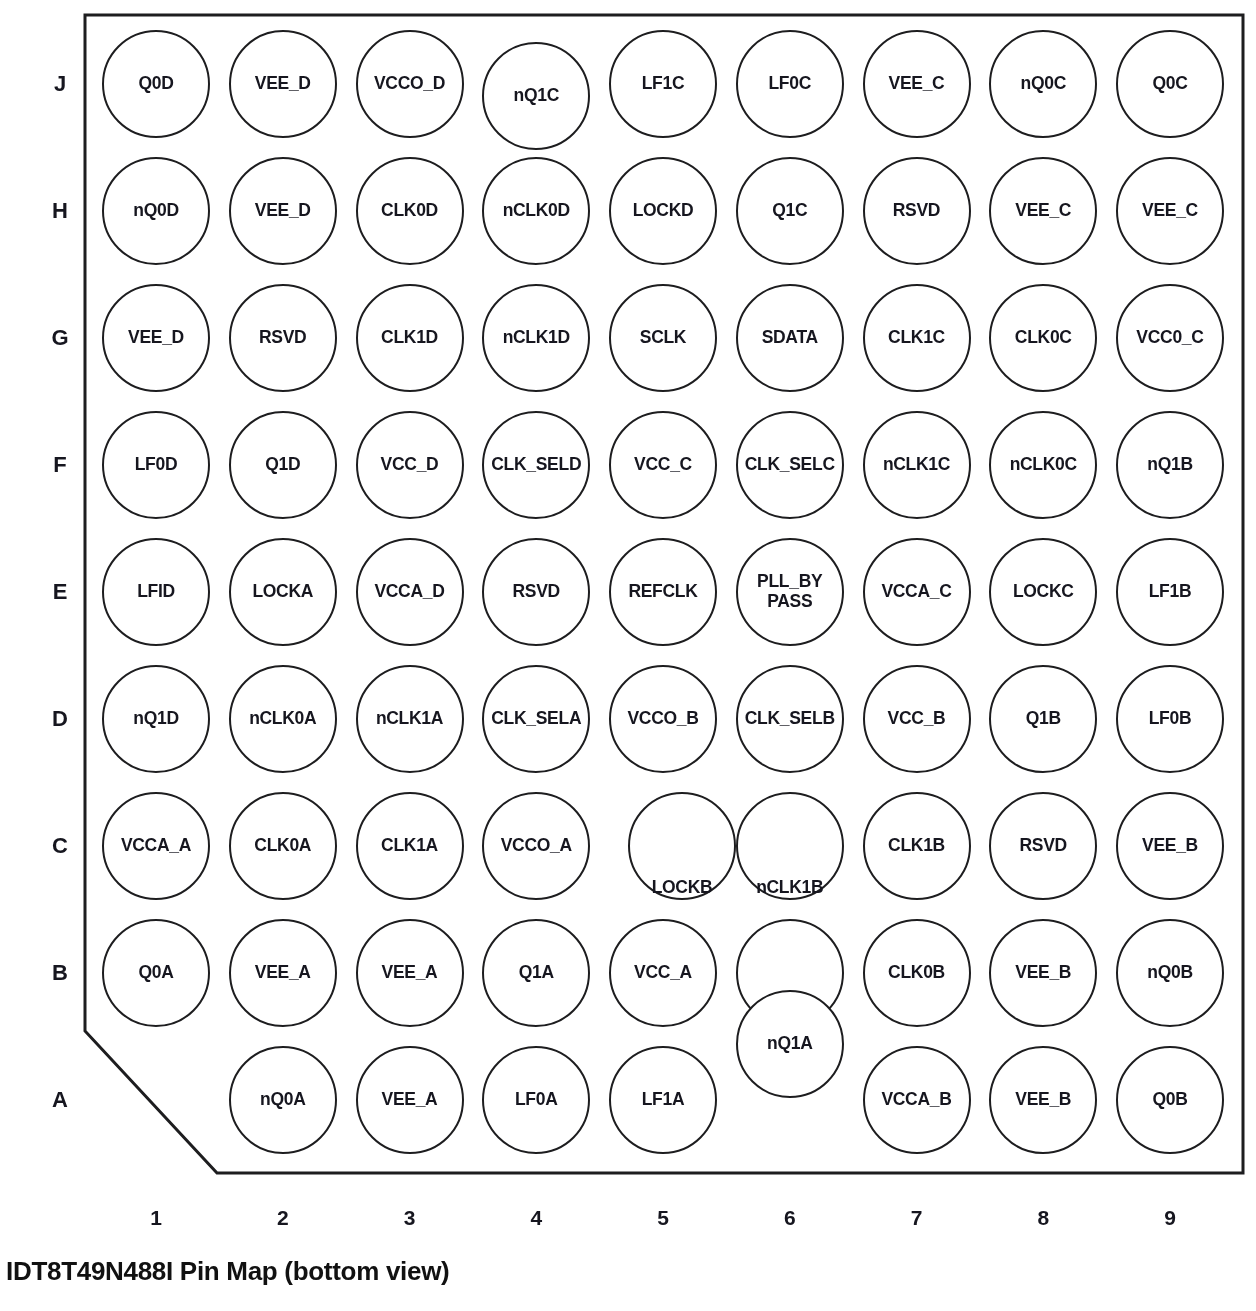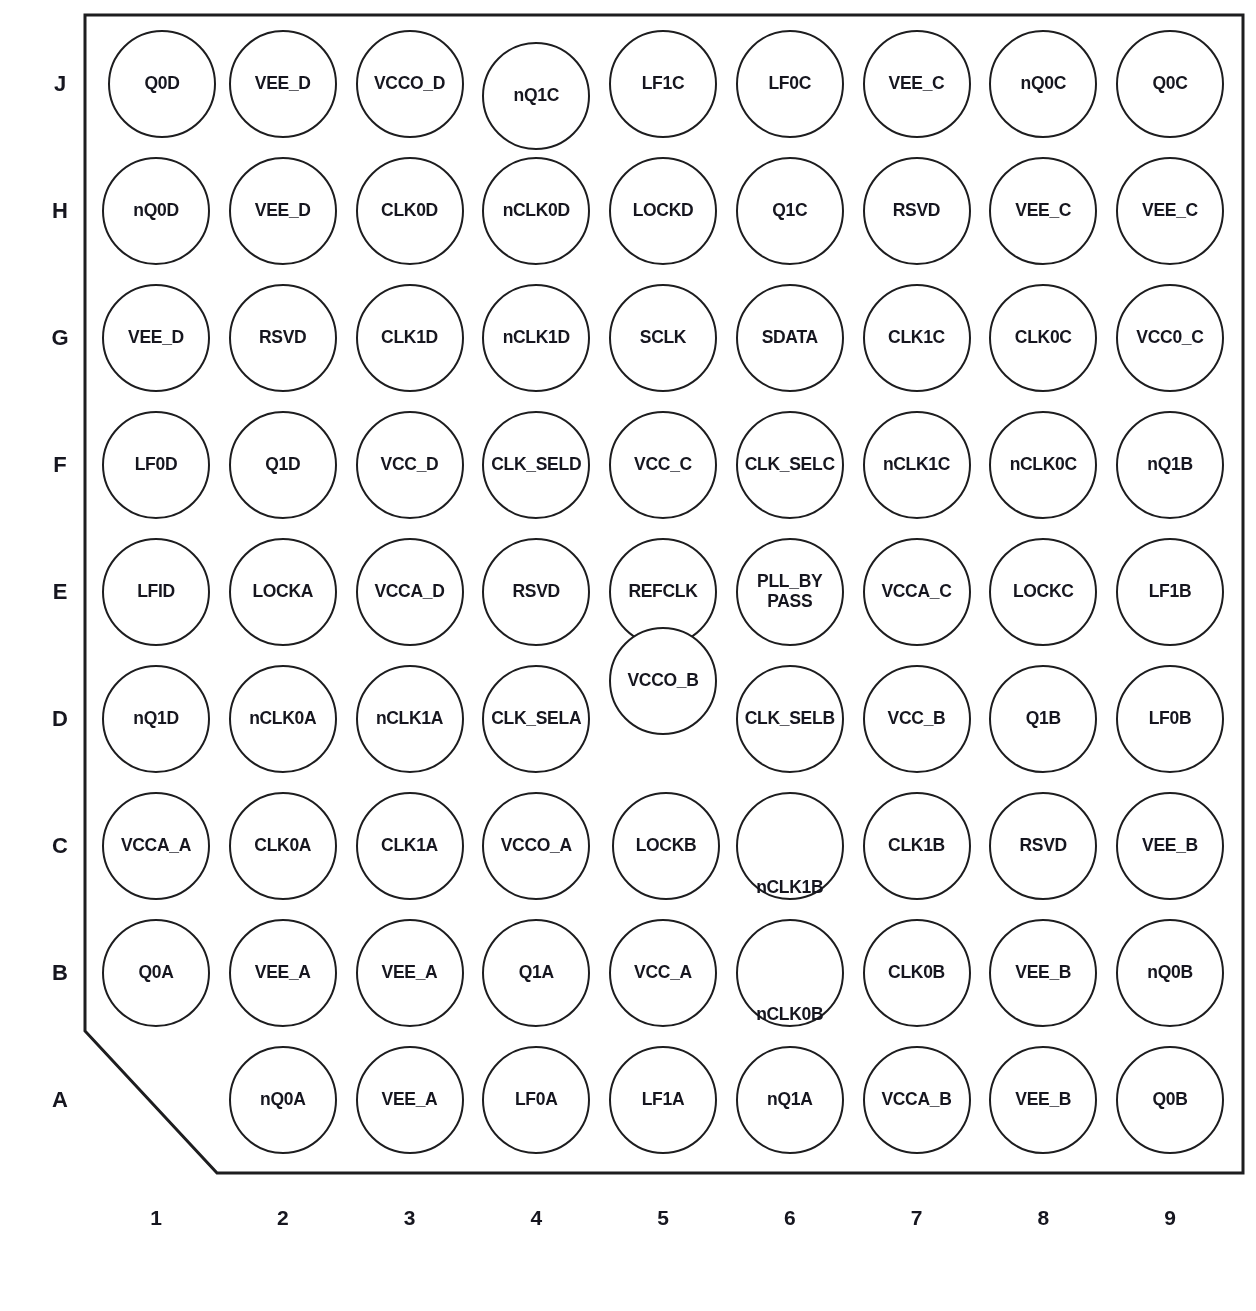--- a/index.html
+++ b/index.html
@@ -96,21 +96,21 @@
       <div class="col-label" style="left: 387.5px; top: 1206px;">3</div>
       <div class="col-label" style="left: 514.25px; top: 1206px;">4</div>
       <div class="col-label" style="left: 641px; top: 1206px;">5</div>
       <div class="col-label" style="left: 767.75px; top: 1206px;">6</div>
       <div class="col-label" style="left: 894.5px; top: 1206px;">7</div>
       <div class="col-label" style="left: 1021.25px; top: 1206px;">8</div>
       <div class="col-label" style="left: 1148px; top: 1206px;">9</div>
     </div>
 
   <div id="pinGrid">
-      <div class="pin" style="left: 108px; top: 30px;">
+      <div class="pin" style="left: 102px; top: 30px;">
         <span class="pin-label">Q0D</span>
       </div>
       <div class="pin" style="left: 228.75px; top: 30px;">
         <span class="pin-label">VEE_D</span>
       </div>
       <div class="pin" style="left: 355.5px; top: 30px;">
         <span class="pin-label">VCCO_D</span>
       </div>
       <div class="pin" style="left: 482.25px; top: 42px;">
         <span class="pin-label">nQ1C</span>
@@ -243,21 +243,21 @@
       </div>
       <div class="pin" style="left: 228.75px; top: 665px;">
         <span class="pin-label">nCLK0A</span>
       </div>
       <div class="pin" style="left: 355.5px; top: 665px;">
         <span class="pin-label">nCLK1A</span>
       </div>
       <div class="pin" style="left: 482.25px; top: 665px;">
         <span class="pin-label">CLK_SELA</span>
       </div>
-      <div class="pin" style="left: 609px; top: 627px;">
+      <div class="pin" style="left: 609px; top: 665px;">
         <span class="pin-label">VCCO_B</span>
       </div>
       <div class="pin" style="left: 735.75px; top: 665px;">
         <span class="pin-label">CLK_SELB</span>
       </div>
       <div class="pin" style="left: 862.5px; top: 665px;">
         <span class="pin-label">VCC_B</span>
       </div>
       <div class="pin" style="left: 989.25px; top: 665px;">
         <span class="pin-label">Q1B</span>
@@ -270,21 +270,21 @@
       </div>
       <div class="pin" style="left: 228.75px; top: 792px;">
         <span class="pin-label">CLK0A</span>
       </div>
       <div class="pin" style="left: 355.5px; top: 792px;">
         <span class="pin-label">CLK1A</span>
       </div>
       <div class="pin" style="left: 482.25px; top: 792px;">
         <span class="pin-label">VCCO_A</span>
       </div>
-      <div class="pin" style="left: 612px; top: 792px;">
+      <div class="pin" style="left: 628px; top: 792px; align-items: flex-end;">
         <span class="pin-label">LOCKB</span>
       </div>
       <div class="pin" style="left: 735.75px; top: 792px; align-items: flex-end;">
         <span class="pin-label">nCLK1B</span>
       </div>
       <div class="pin" style="left: 862.5px; top: 792px;">
         <span class="pin-label">CLK1B</span>
       </div>
       <div class="pin" style="left: 989.25px; top: 792px;">
         <span class="pin-label">RSVD</span>
@@ -324,28 +324,29 @@
       </div>
       <div class="pin" style="left: 355.5px; top: 1046px;">
         <span class="pin-label">VEE_A</span>
       </div>
       <div class="pin" style="left: 482.25px; top: 1046px;">
         <span class="pin-label">LF0A</span>
       </div>
       <div class="pin" style="left: 609px; top: 1046px;">
         <span class="pin-label">LF1A</span>
       </div>
-      <div class="pin" style="left: 735.75px; top: 1046px; text-align: center;">
+      <div class="pin" style="left: 735.75px; top: 990px; text-align: center;">
         <span class="pin-label">nQ1A</span>
       </div>
       <div class="pin" style="left: 862.5px; top: 1046px;">
         <span class="pin-label">VCCA_B</span>
       </div>
       <div class="pin" style="left: 989.25px; top: 1046px;">
         <span class="pin-label">VEE_B</span>
       </div>
       <div class="pin" style="left: 1116px; top: 1046px;">
         <span class="pin-label">Q0B</span>
       </div>
     </div>
 
+  <div class="caption">IDT8T49N488I Pin Map (bottom view)</div>
 
 </div>
 
 </body></html>

